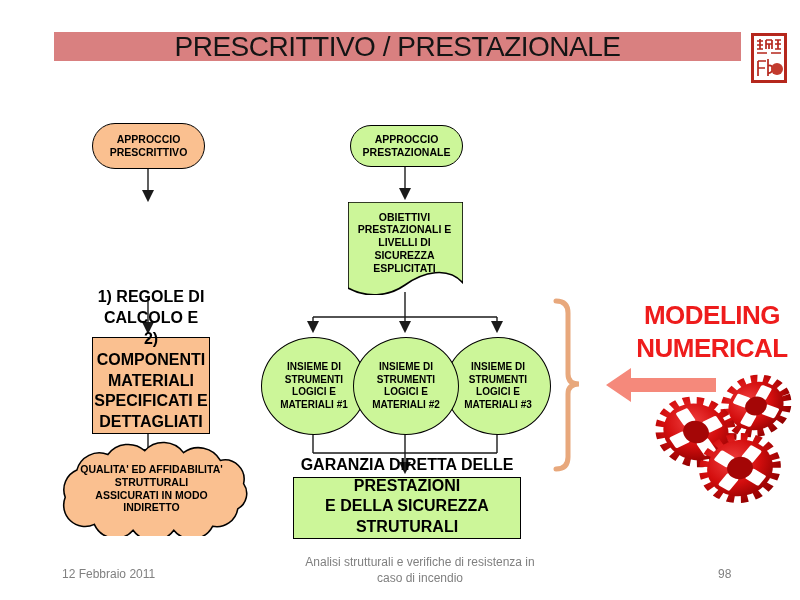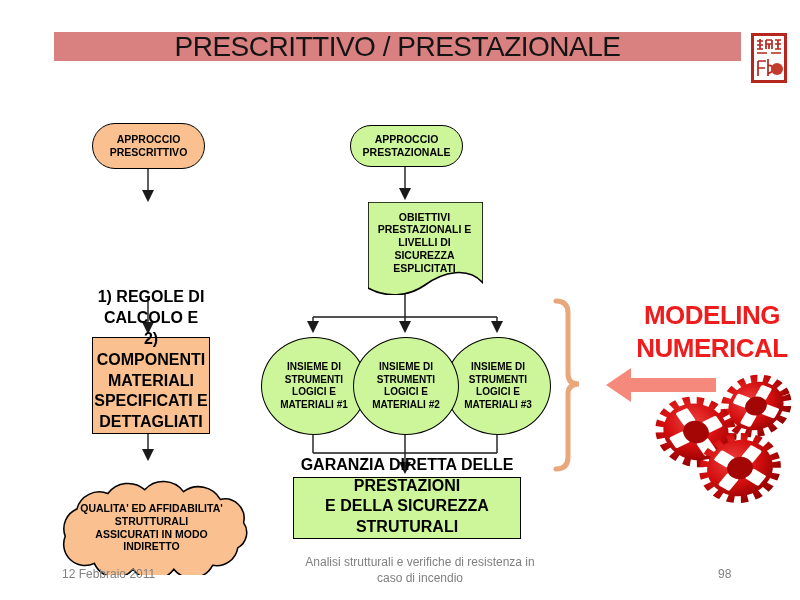--- a/index.html
+++ b/index.html
@@ -115,38 +115,38 @@
 
   <div class="abs rectshape orange" style="left:92px; top:337px; width:116px; height:95px;">
     <span>1) REGOLE DI
 CALCOLO E
 2) COMPONENTI
 MATERIALI
 SPECIFICATI E
 DETTAGLIATI</span>
   </div>
 
-  <div class="abs" style="left:45px; top:480px; width:213px; height:95px;">
+  <div class="abs" style="left:45px; top:441px; width:213px; height:95px;">
     <svg width="213" height="95" viewBox="0 0 214 98">
       <path d="M18,58 A22,22 0 0 1 30,30 A24,24 0 0 1 62,14 A26,26 0 0 1 100,10 A26,26 0 0 1 140,12
                A26,26 0 0 1 178,20 A20,20 0 0 1 202,44 A18,18 0 0 1 196,70 A22,22 0 0 1 170,88
                A24,24 0 0 1 130,92 A26,26 0 0 1 88,92 A24,24 0 0 1 48,86 A22,22 0 0 1 18,58 Z" fill="#FAC090" stroke="#000" stroke-width="1.6"></path>
     </svg>
     <div class="shape-label">QUALITA' ED AFFIDABILITA'
 STRUTTURALI
 ASSICURATI IN MODO
 INDIRETTO</div>
   </div>
 
   <div class="abs stadium green" style="left:350px; top:125px; width:111px; height:40px;">
     <span>APPROCCIO
 PRESTAZIONALE</span>
   </div>
 
-  <div class="abs" style="left:368px; top:202px; width:113px; height:93px;">
+  <div class="abs" style="left:348px; top:202px; width:113px; height:93px;">
     <svg width="115" height="93" viewBox="0 0 115 93">
       <path d="M0,0 H115 V81 C100,64 75,70 57,83 C40,95 18,96 0,86 Z" fill="#CCF699" stroke="#000" stroke-width="1.6"></path>
     </svg>
     <div class="shape-label" style="bottom:12px;">OBIETTIVI
 PRESTAZIONALI E
 LIVELLI DI
 SICUREZZA
 ESPLICITATI</div>
   </div>
 

